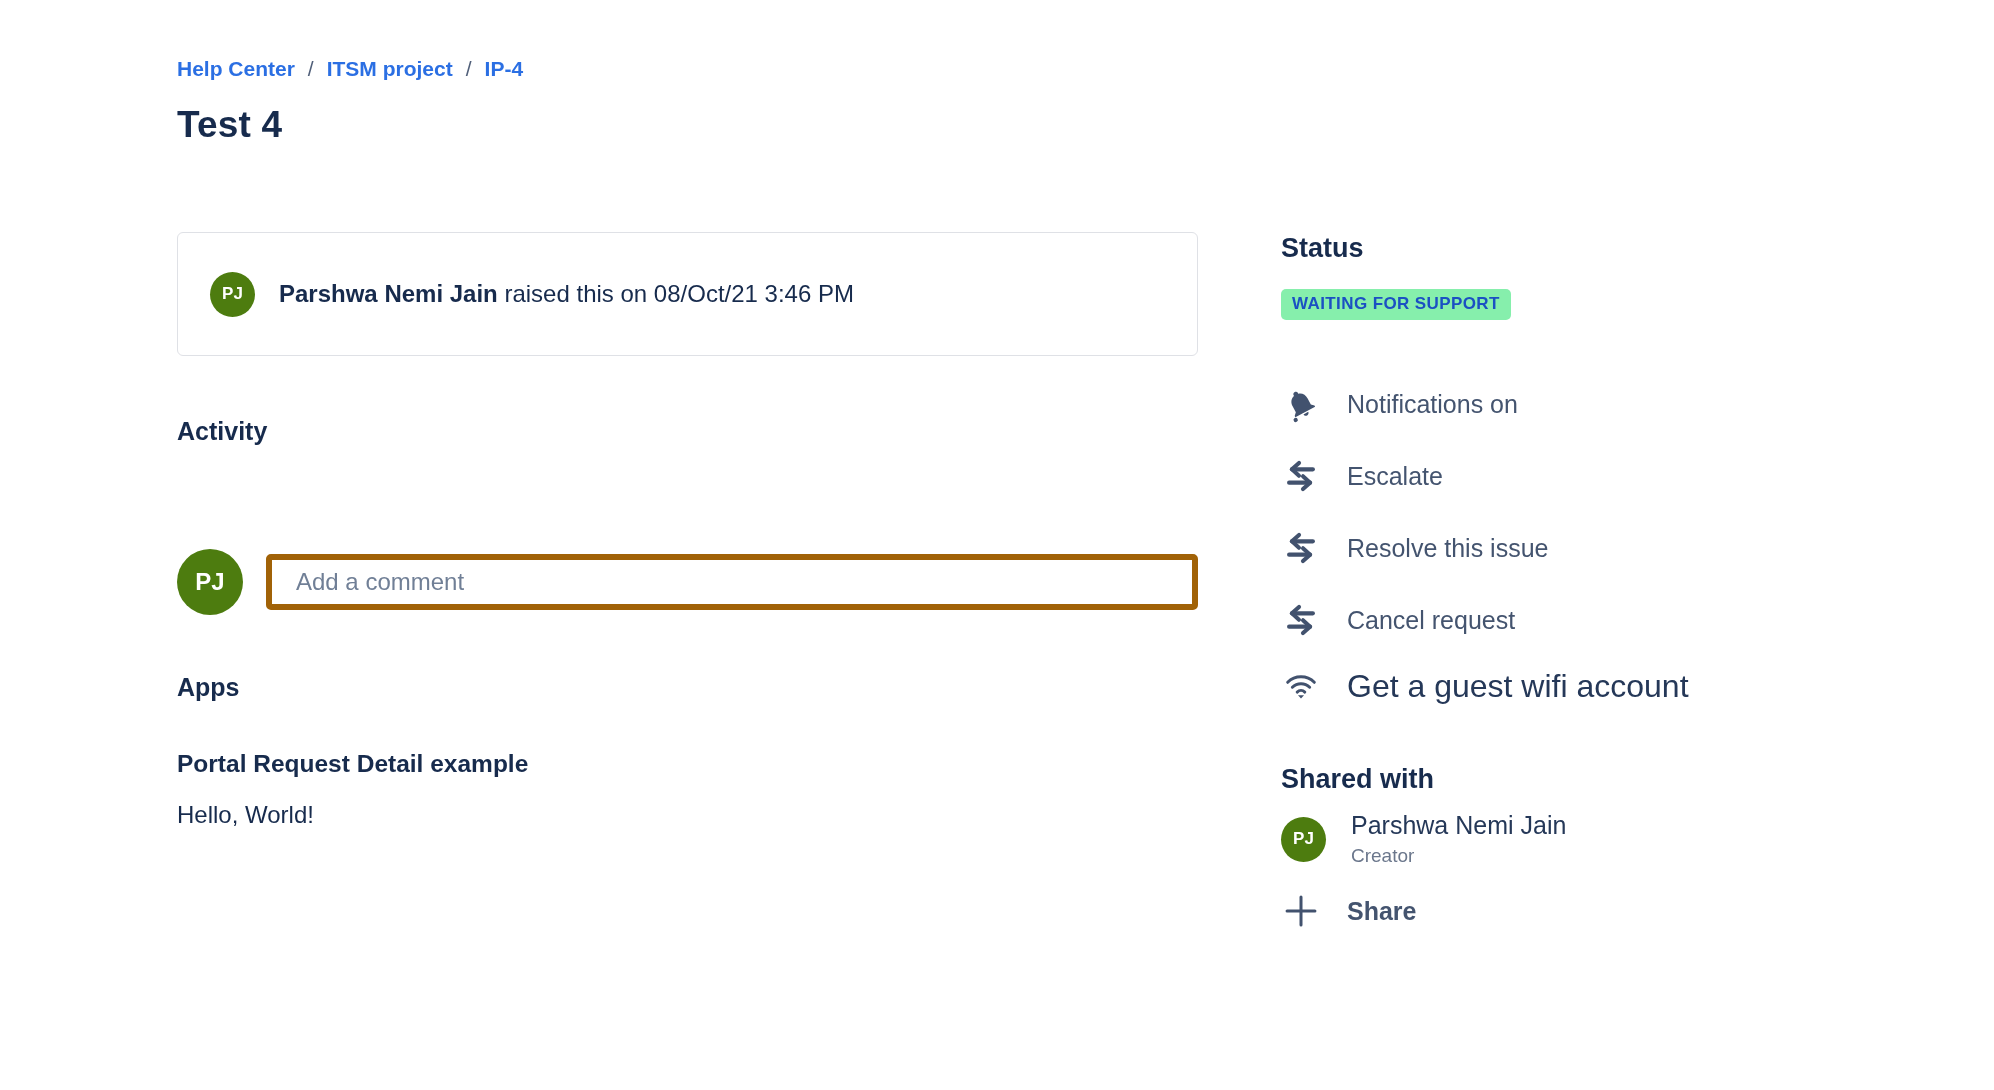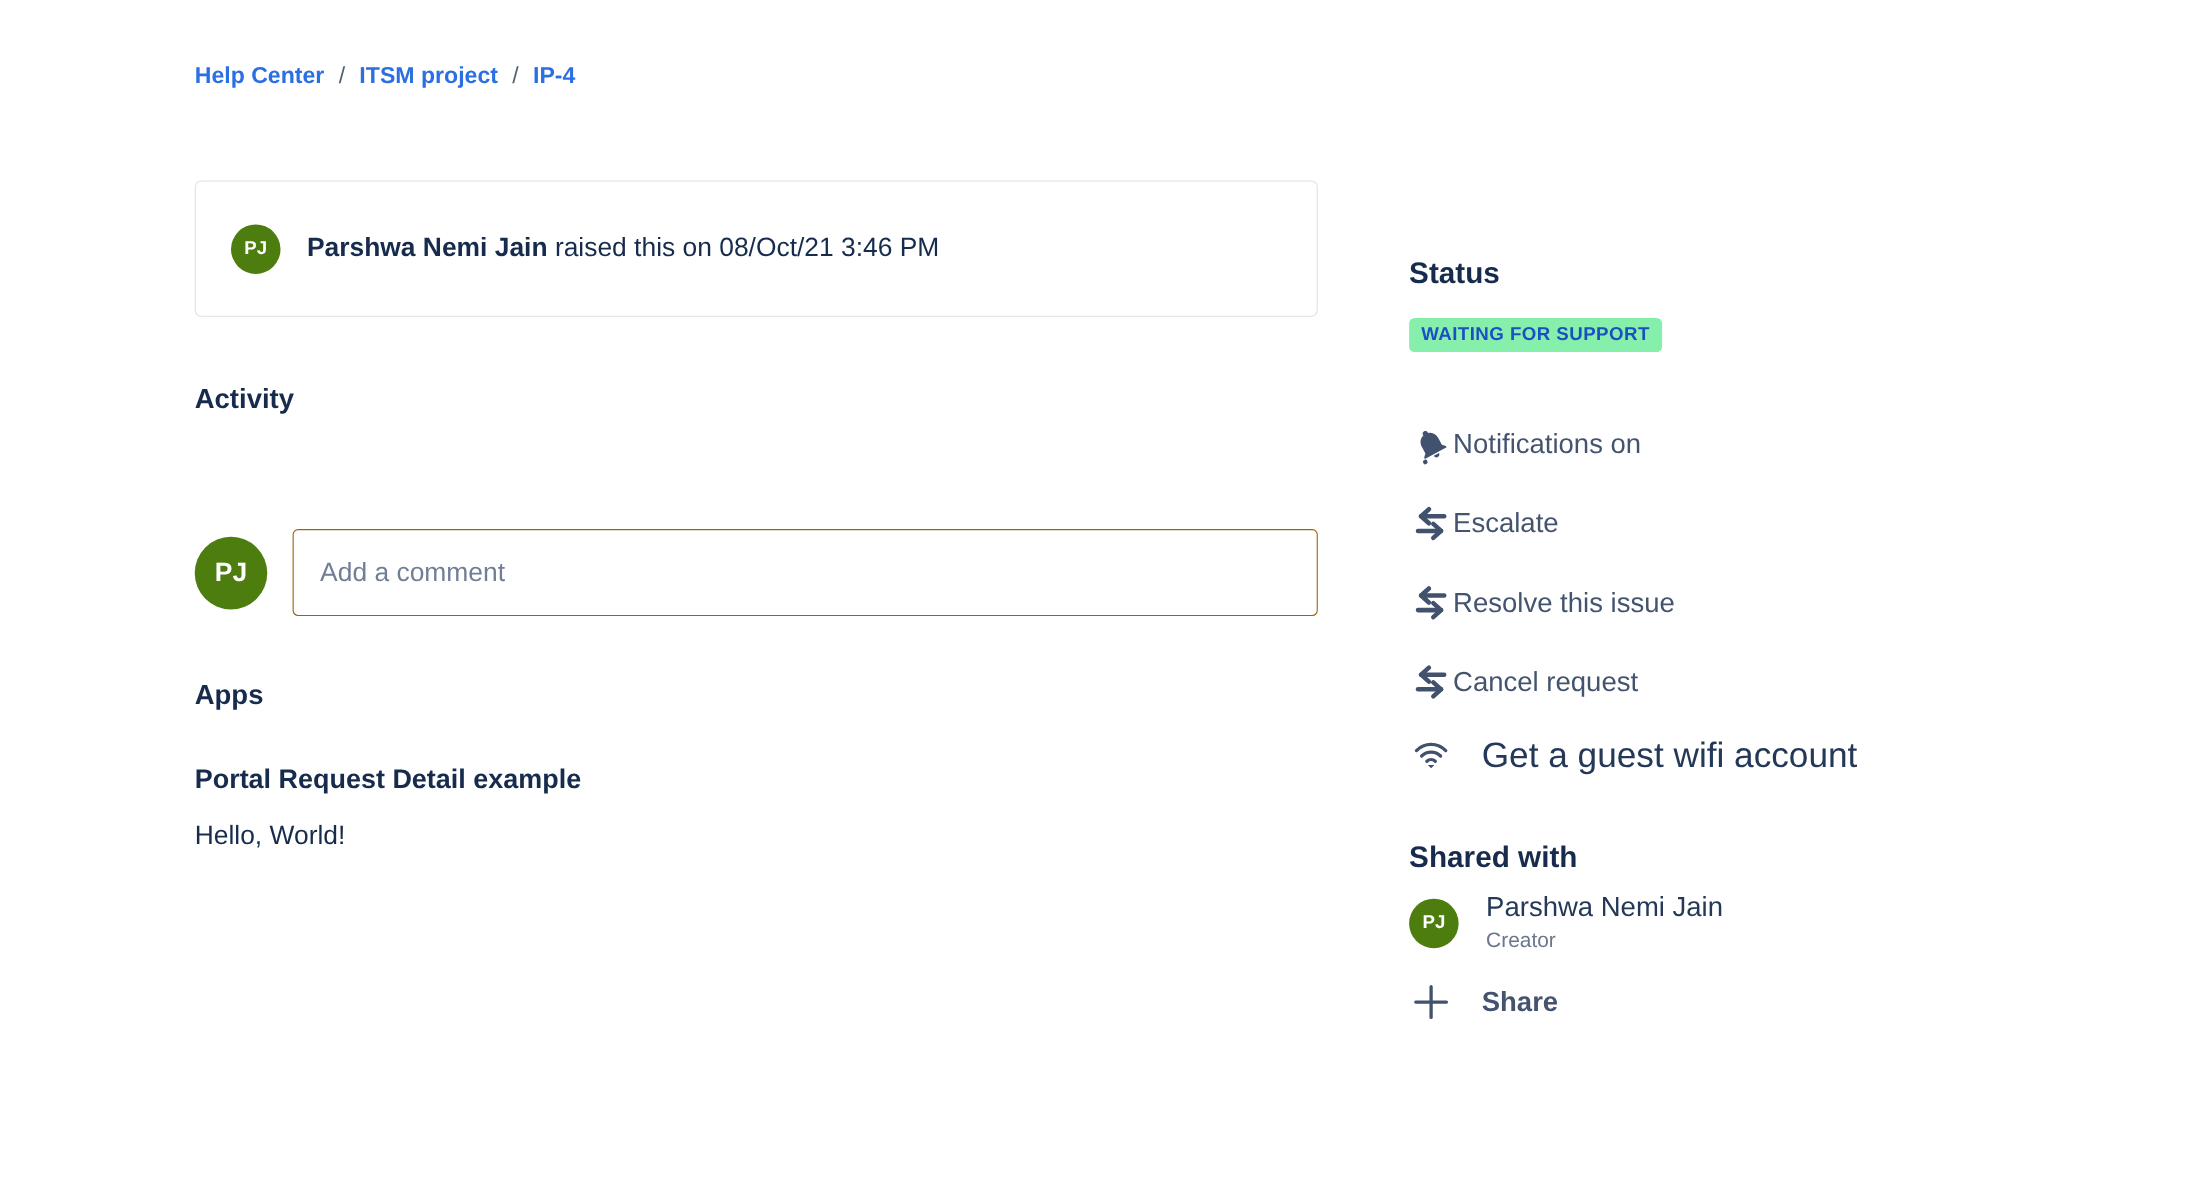--- a/index.html
+++ b/index.html
@@ -22,41 +22,41 @@
             justify-content:center; font-weight:700; flex:none; }
   .avatar.sm { width:45px; height:45px; font-size:17px; }
   .avatar.lg { width:66px; height:66px; font-size:24px; }
   .avatar.md { width:45px; height:45px; font-size:17px; }
   .raised-line { margin-left:24px; font-size:24px; color:#172B4D; }
   .raised-line b { font-weight:700; }
 
   .section-heading { margin-top:60px; font-size:25px; font-weight:700; color:#172B4D; line-height:30px; }
 
   .comment-row { margin-top:103px; display:flex; align-items:center; }
-  .comment-input { margin-left:23px; width:932px; height:79px; border:1px solid #a16207; border-radius:5px;
+  .comment-input { margin-left:23px; width:932px; height:56px; border:6px solid #a16207; border-radius:5px;
                    font-family:"Liberation Sans", sans-serif; font-size:24px; color:#172B4D; padding:0 24px; outline:none; }
   .comment-input::placeholder { color:#707F96; opacity:1; }
 
   .apps-heading { margin-top:57px; font-size:25px; font-weight:700; line-height:30px; }
   .panel-title { margin-top:47px; font-size:24.5px; font-weight:700; line-height:30px; }
   .panel-body { margin-top:21px; font-size:24px; line-height:30px; color:#172B4D; }
 
   
   .side-col { position:absolute; left:1281px; top:232px; width:620px; }
   .side-heading { font-size:27px; font-weight:700; color:#172B4D; line-height:32px; }
 
   .status-badge { display:inline-block; margin-top:25px; background:#86efac; color:#1B50C3;
                   font-size:17px; font-weight:700; letter-spacing:0.4px; padding:5px 11px 6px;
                   border-radius:5px; line-height:20px; }
 
   .actions { margin-top:62px; display:flex; flex-direction:column; gap:28px; }
   .action-row { display:flex; align-items:center; height:44px; cursor:pointer; background:none; border:none;
                 padding:0; font-family:"Liberation Sans", sans-serif; text-align:left; }
   .icon-box { width:40px; height:40px; display:flex; align-items:center; justify-content:center; flex:none; }
-  .action-label { font-size:25px; color:#44546F; }
+  .action-label { margin-left:26px; font-size:25px; color:#44546F; }
 
   .request-type-heading { margin-top:60px; }
   .request-type-row { margin-top:22px; display:flex; align-items:center; height:44px; }
   .request-type-label { margin-left:26px; font-size:32px; color:#253858; }
 
   .shared-heading { margin-top:55px; }
   .person-row { margin-top:15px; display:flex; align-items:center; }
   .person-meta { margin-left:25px; display:flex; flex-direction:column; }
   .person-name { font-size:25px; color:#253858; line-height:31px; }
   .person-role { font-size:19px; color:#6B778C; line-height:25px; margin-top:2px; }
@@ -74,20 +74,21 @@
   <div class="main-col">
 
     <nav class="breadcrumb">
       <a href="#">Help Center</a>
       <span class="sep">/</span>
       <a href="#">ITSM project</a>
       <span class="sep">/</span>
       <a href="#">IP-4</a>
     </nav>
 
+    <h1 class="page-title">Test 4</h1>
 
     <div class="raised-card">
       <div class="avatar sm">PJ</div>
       <div class="raised-line">
         <b>Parshwa Nemi Jain</b><span> raised this on 08/Oct/21 3:46 PM</span>
       </div>
     </div>
 
     <h2 class="section-heading">Activity</h2>
 

